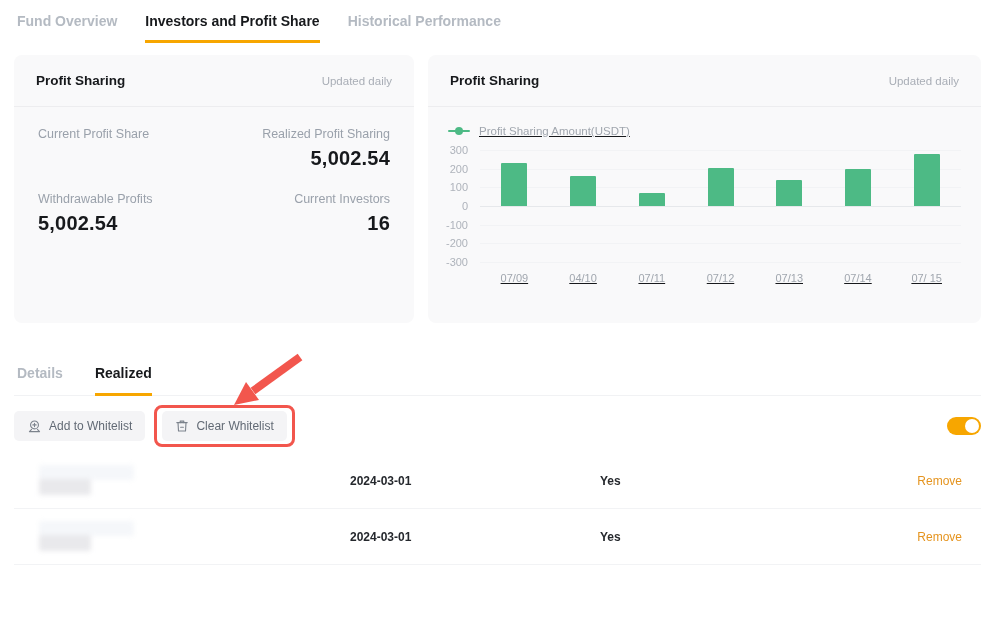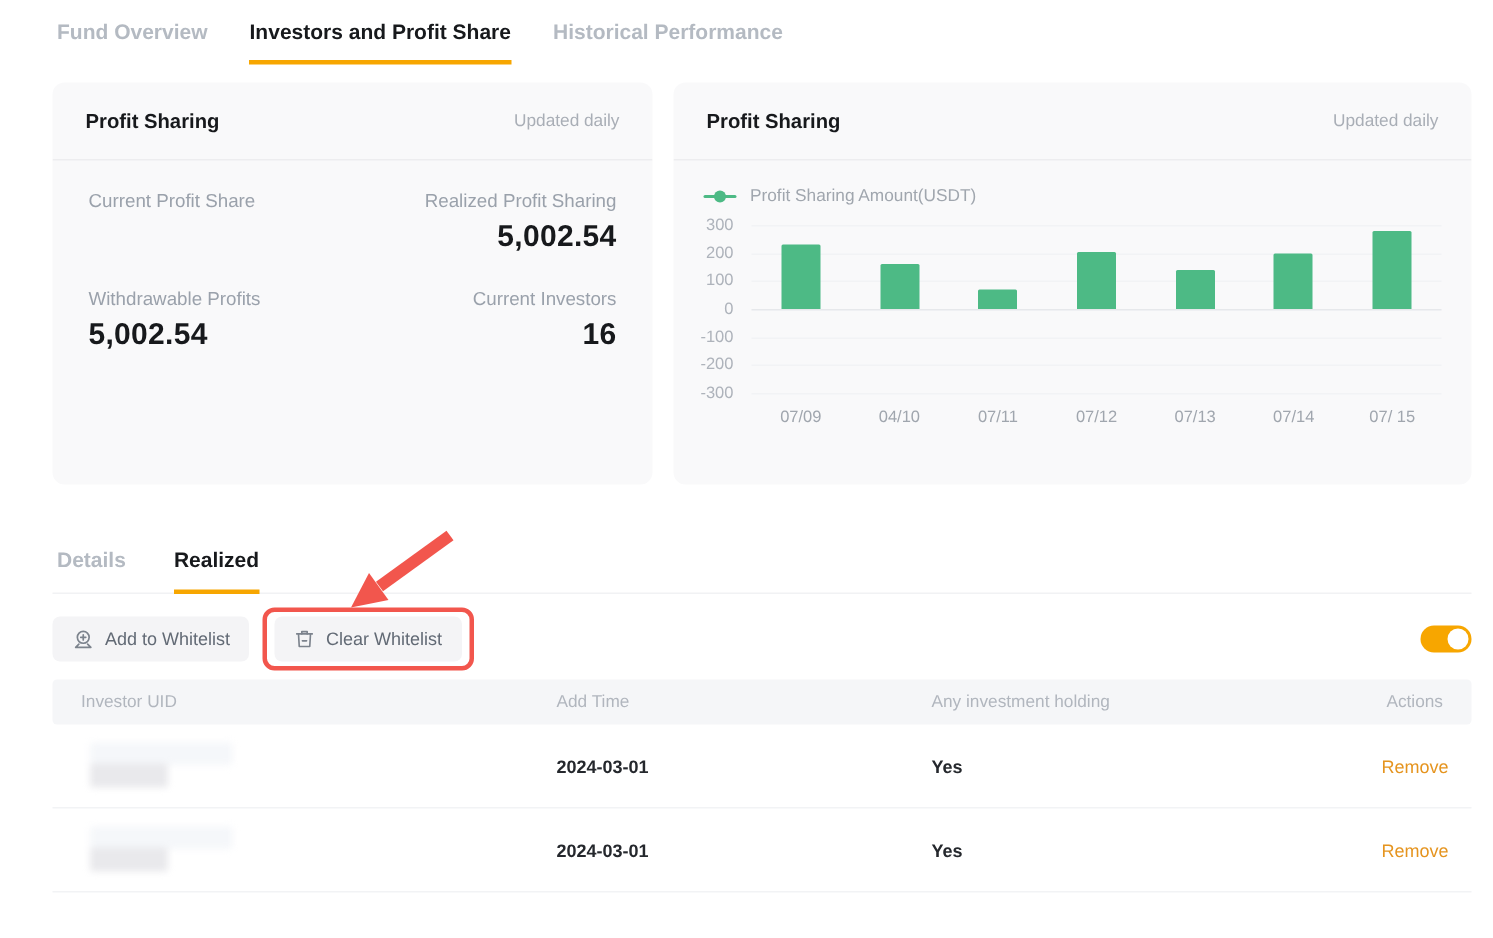--- a/index.html
+++ b/index.html
@@ -6,41 +6,41 @@
     --amber:#F7A600; --green:#25B864; --bar-green:#4DBA85;
     --orange:#E5941F; --red:#F2564D;
     --dark:#17191c; --gray:#9aa1ab; --tab-gray:#b4bac2;
     --card-bg:#f9f9fa; --sep:#ededef; --grid:#f2f3f5; --grid0:#e6e8eb;
     --thead-bg:#f5f6f8; --thead-text:#b1b6be; --btn-bg:#f4f4f6; --btn-text:#626a75;
   }
   *{box-sizing:border-box;margin:0;padding:0;}
   html,body{background:#fff;}
   .page{
     position:relative;width:995px;height:625px;overflow:hidden;background:#fff;
-    font-family:"Liberation Sans", sans-serif;color:var(--dark);padding-left:21px;
+    font-family:"Liberation Sans", sans-serif;color:var(--dark);
   }
   
   .top-tabs{display:flex;gap:28px;padding:13px 17px 0;}
   .top-tab{font-size:14px;font-weight:bold;color:var(--tab-gray);padding-bottom:11px;border-bottom:3px solid transparent;cursor:pointer;}
   .top-tab.active{color:var(--dark);border-bottom-color:var(--amber);}
   
   .cards-row{display:flex;gap:14px;margin:12px 14px 0;height:268px;}
   .card{background:var(--card-bg);border-radius:8px;overflow:hidden;}
   .card-header{display:flex;justify-content:space-between;align-items:center;padding:0 22px;height:52px;border-bottom:1px solid var(--sep);}
   .card-title{font-size:13.5px;font-weight:bold;color:var(--dark);}
   .card-updated{font-size:11.5px;color:#a9aeb6;text-align:center;}
   .card-stats{width:400px;flex:0 0 400px;}
   .stats-grid{display:grid;grid-template-columns:1fr 1fr;row-gap:22px;padding:20px 24px 0;}
   .stat .stat-label{font-size:12.5px;color:var(--gray);margin-bottom:6px;}
   .stat .stat-value{font-size:20px;font-weight:bold;color:var(--dark);letter-spacing:.2px;}
   .stat.right{text-align:right;}
   .stat-value.green{color:var(--green);}
   .card-chart{flex:1;}
   
-  .chart-area{padding:0 20px;}
+  .chart-area{padding:0 20px;text-decoration:underline;}
   .legend-row{display:flex;align-items:center;gap:9px;margin-top:17px;height:14px;}
   .legend-marker{position:relative;width:22px;height:2px;background:var(--bar-green);border-radius:1px;}
   .legend-marker::after{content:'';position:absolute;left:7px;top:-3px;width:8px;height:8px;border-radius:50%;background:var(--bar-green);}
   .legend-label{font-size:11.5px;color:#a0a6ae;}
   .chart-body{display:flex;margin-top:12px;}
   .y-axis{position:relative;width:32px;height:112px;flex:0 0 32px;}
   .ytick{position:absolute;right:12px;transform:translateY(-50%);font-size:11px;color:#aeb3bb;}
   .plot{position:relative;flex:1;height:112px;}
   .gridline{position:absolute;left:0;right:0;height:1px;background:var(--grid);}
   .gridline.zero{background:var(--grid0);}
@@ -208,26 +208,20 @@
       <div class="knob"></div>
     </div>
   </div>
 
   <svg class="red-arrow" viewBox="0 0 82 60">
     <line x1="74" y1="6" x2="27" y2="40" stroke="#F2564D" stroke-width="8"></line>
     <polygon points="8,54 20,31 33,49" fill="#F2564D"></polygon>
   </svg>
 
   <div class="table">
-    <div class="thead">
-      <div>Investor UID</div>
-      <div>Add Time</div>
-      <div>Any investment holding</div>
-      <div class="col-actions">Actions</div>
-    </div>
 
     <div class="trow">
       <div>
         <div class="uid-redacted">
             <div class="b1"></div>
             <div class="b2"></div>
           </div>
       </div>
       <div class="cell-strong">2024-03-01</div>
       <div class="cell-strong">Yes</div>

